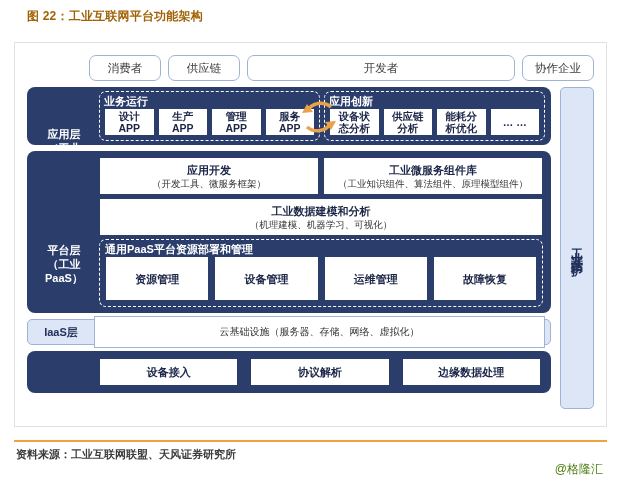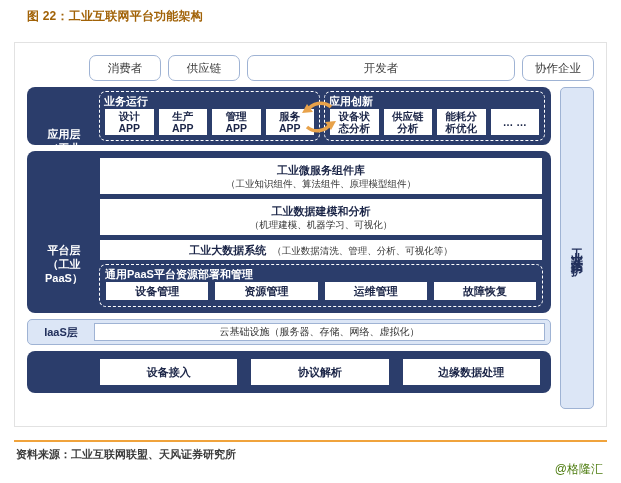--- a/index.html
+++ b/index.html
@@ -252,21 +252,21 @@
   #iaas-label {
     width: 66px;
     text-align: center;
     font-size: 11px;
     font-weight: bold;
     color: #22305c;
     flex: none;
   }
   #iaas-box {
     flex: 1;
-    height: 18px;
+    height: 32px;
     background: #ffffff;
     border: 1px solid #9fb3d4;
     box-sizing: border-box;
     display: flex;
     align-items: center;
     justify-content: center;
     font-size: 10px;
     color: #333;
   }
 
@@ -393,43 +393,43 @@
 
     <div id="paas-layer" class="navy-panel">
       <div class="layer-label">
         <span>平台层</span><br>
         <span>（工业PaaS）</span>
       </div>
 
       <div id="paas-inner">
         <div id="paas-row1">
           <div class="white-box">
+            <span class="wb-title">应用开发</span>
+            <span class="wb-sub">（开发工具、微服务框架）</span>
+          </div>
+          <div class="white-box">
             <span class="wb-title">工业微服务组件库</span>
             <span class="wb-sub">（工业知识组件、算法组件、原理模型组件）</span>
           </div>
         </div>
 
         <div id="paas-row2" class="white-box">
           <span class="wb-title">工业数据建模和分析</span>
           <span class="wb-sub">（机理建模、机器学习、可视化）</span>
         </div>
 
-        <div id="paas-row3" class="white-box">
-          <span class="wb-title">工业大数据系统</span>
-          <span class="wb-sub">（工业数据清洗、管理、分析、可视化等）</span>
-        </div>
 
         <div id="paas-row4">
           <div class="group-title">通用PaaS平台资源部署和管理</div>
           <div id="paas-row4-boxes">
             <div class="white-box">
+              <span class="wb-title">资源管理</span>
+            </div>
+            <div class="white-box">
               <span class="wb-title">设备管理</span>
-            </div>
-            <div class="white-box">
-              <span class="wb-title">资源管理</span>
             </div>
             <div class="white-box">
               <span class="wb-title">运维管理</span>
             </div>
             <div class="white-box">
               <span class="wb-title">故障恢复</span>
             </div>
           </div>
         </div>
       </div>

